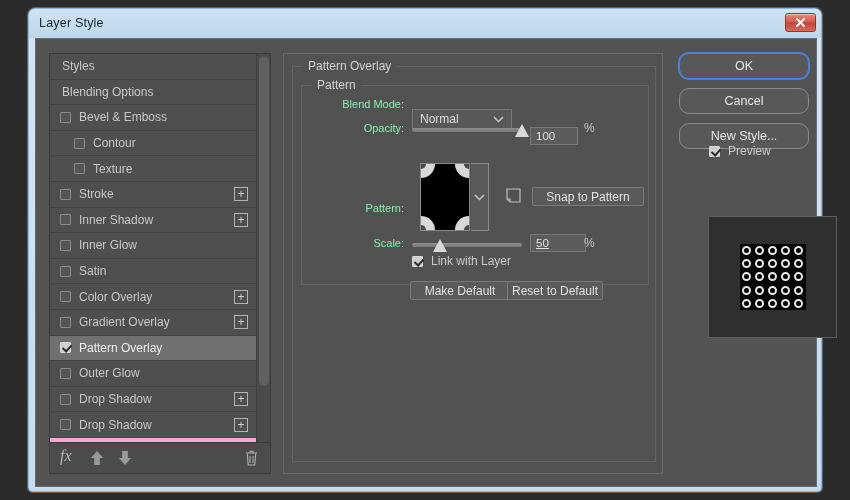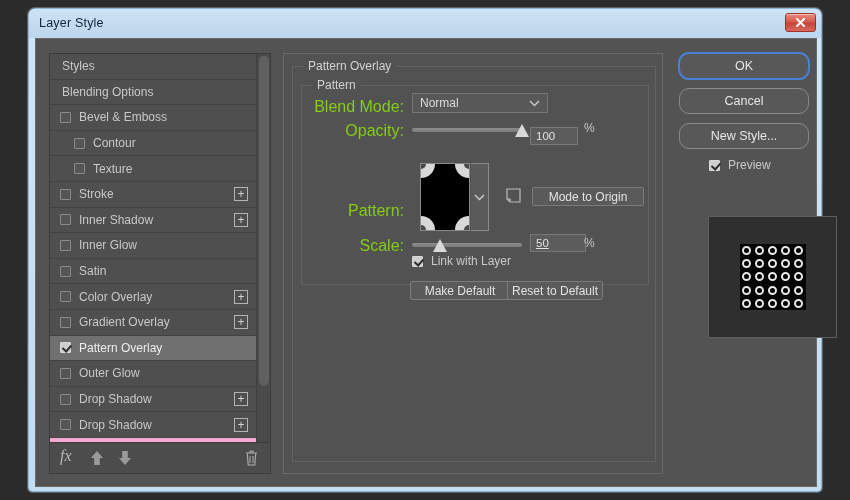--- a/index.html
+++ b/index.html
@@ -169,22 +169,22 @@
     padding: 0 5px;
     color: #d2d2d2;
     font-size: 12px;
     white-space: nowrap;
   }
   #gb-outer { left: 8px; top: 12px; width: 364px; height: 396px; }
   #gb-inner { left: 8px; top: 18px; width: 348px; height: 200px; }
 
   .lbl {
     position: absolute;
-    color: #84cc16;
-    font-size: 16px;
+    color: #86efac;
+    font-size: 11px;
     text-align: right;
   }
   .pct {
     position: absolute;
     color: #c6c6c6;
     font-size: 12px;
   }
 
   .dropdown {
     position: absolute;
@@ -433,21 +433,21 @@
 
       <div class="groupbox" id="gb-outer">
         <div class="gb-title">Pattern Overlay</div>
 
         <div class="groupbox" id="gb-inner">
           <div class="gb-title">Pattern</div>
         </div>
       </div>
 
       <div class="lbl" style="left:30px; top:44px; width:90px;">Blend Mode:</div>
-      <div class="dropdown" style="left:128px; top:39px; width:136px; height:20px;text-align:center;">
+      <div class="dropdown" style="left:128px; top:55px; width:100px; height:20px;text-align:center;">
         <span>Normal</span>
         <span class="dd-chev">
           <svg width="11" height="7" viewBox="0 0 11 7" aria-hidden="true">
             <path d="M1 1 L5.5 5.6 L10 1" stroke="#c9c9c9" stroke-width="1.4" fill="none"></path>
           </svg>
         </span>
       </div>
 
       <div class="lbl" style="left:30px; top:68px; width:90px;">Opacity:</div>
       <div class="slider" style="left:128px; top:74px; width:110px;">
@@ -478,21 +478,21 @@
           <path d="M1 1 L5.5 5.6 L10 1" stroke="#c9c9c9" stroke-width="1.4" fill="none"></path>
         </svg>
       </div>
       <div id="new-preset-icon" style="left:222px; top:134px;">
         <svg width="15" height="15" viewBox="0 0 15 15" aria-hidden="true">
           <path d="M1 1 H14 V14 H4 L1 11 Z" stroke="#bdbdbd" stroke-width="1.2" fill="none"></path>
           <path d="M1 11 H4 V14" stroke="#bdbdbd" stroke-width="1.2" fill="none"></path>
         </svg>
       </div>
       <div class="btn" style="left:248px; top:133px; width:112px; height:19px;">
-        <span>Mode to Origin</span>
+        <span>Snap to Pattern</span>
       </div>
 
       <div class="lbl" style="left:30px; top:183px; width:90px;">Scale:</div>
       <div class="slider" style="left:128px; top:189px; width:110px;">
         <div class="slider-knob" id="scale-knob" style="left: calc(25% - 7px);"></div>
       </div>
       <div class="numfield" style="left:246px; top:180px; width:56px; height:18px;text-decoration:underline;">
         <span>50</span>
       </div>
       <div class="pct" style="left:300px; top:182px;">%</div>
@@ -513,21 +513,21 @@
     <div class="pill focus" style="left:643px; top:14px; width:130px; height:26px;">
       <span>OK</span>
     </div>
     <div class="pill" style="left:643px; top:49px; width:130px; height:26px;">
       <span>Cancel</span>
     </div>
     <div class="pill" style="left:643px; top:84px; width:130px; height:26px;">
       <span>New Style...</span>
     </div>
 
-    <div class="check-row" style="left:673px; top:119px;">
+    <div class="check-row" style="left:673px; top:105px;">
       <span class="cb checked"></span>
       <span>Preview</span>
     </div>
 
     <div id="preview-box">
       <div id="preview-art">
           <div class="ring"></div>
           <div class="ring"></div>
           <div class="ring"></div>
           <div class="ring"></div>

